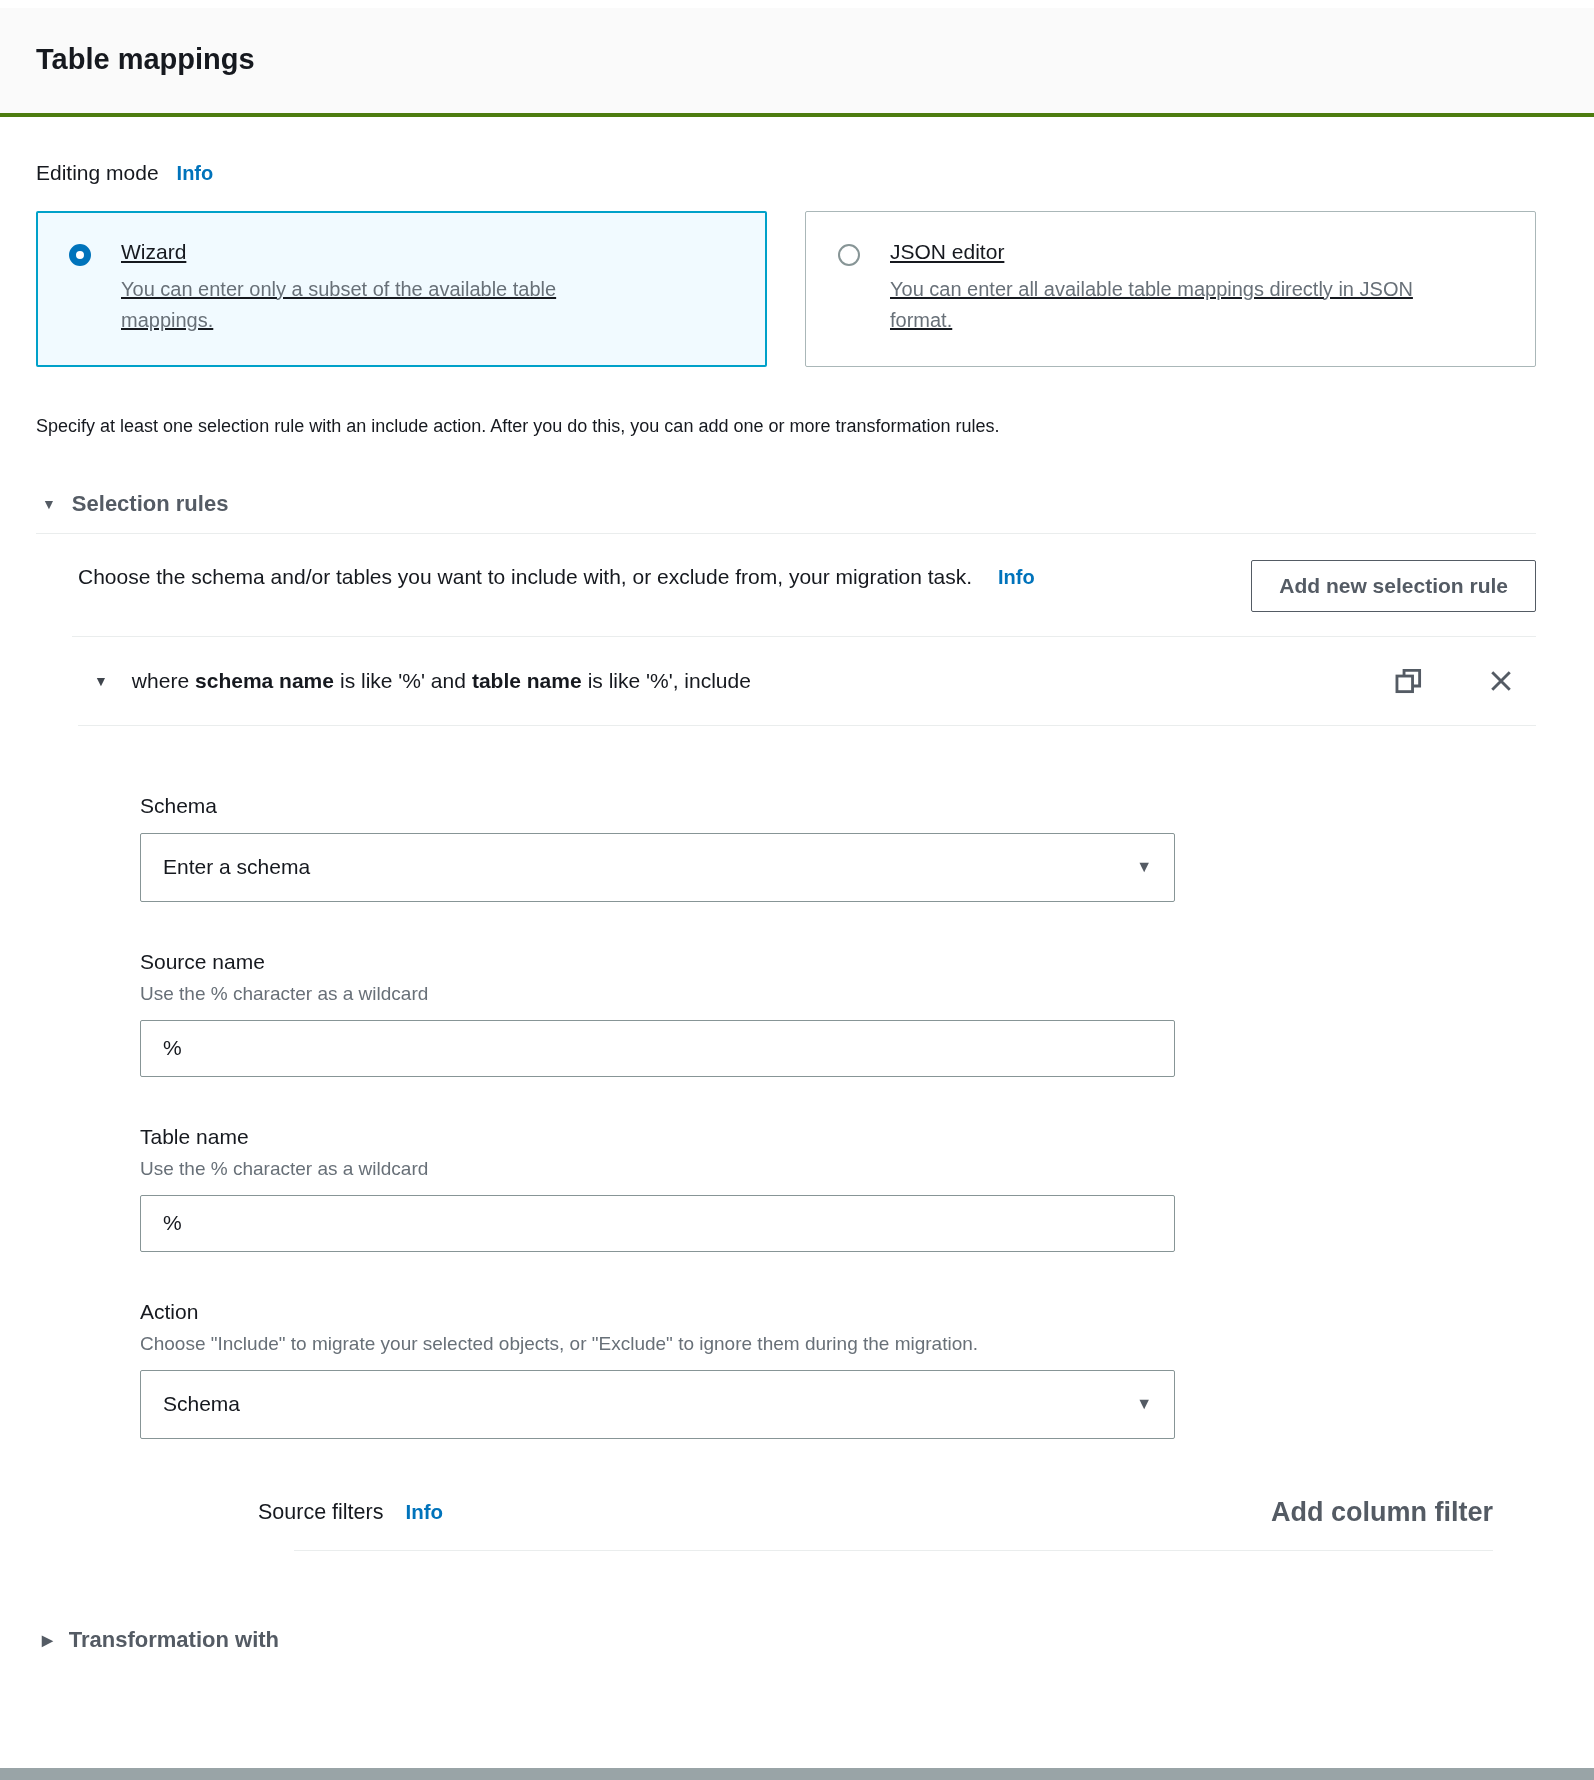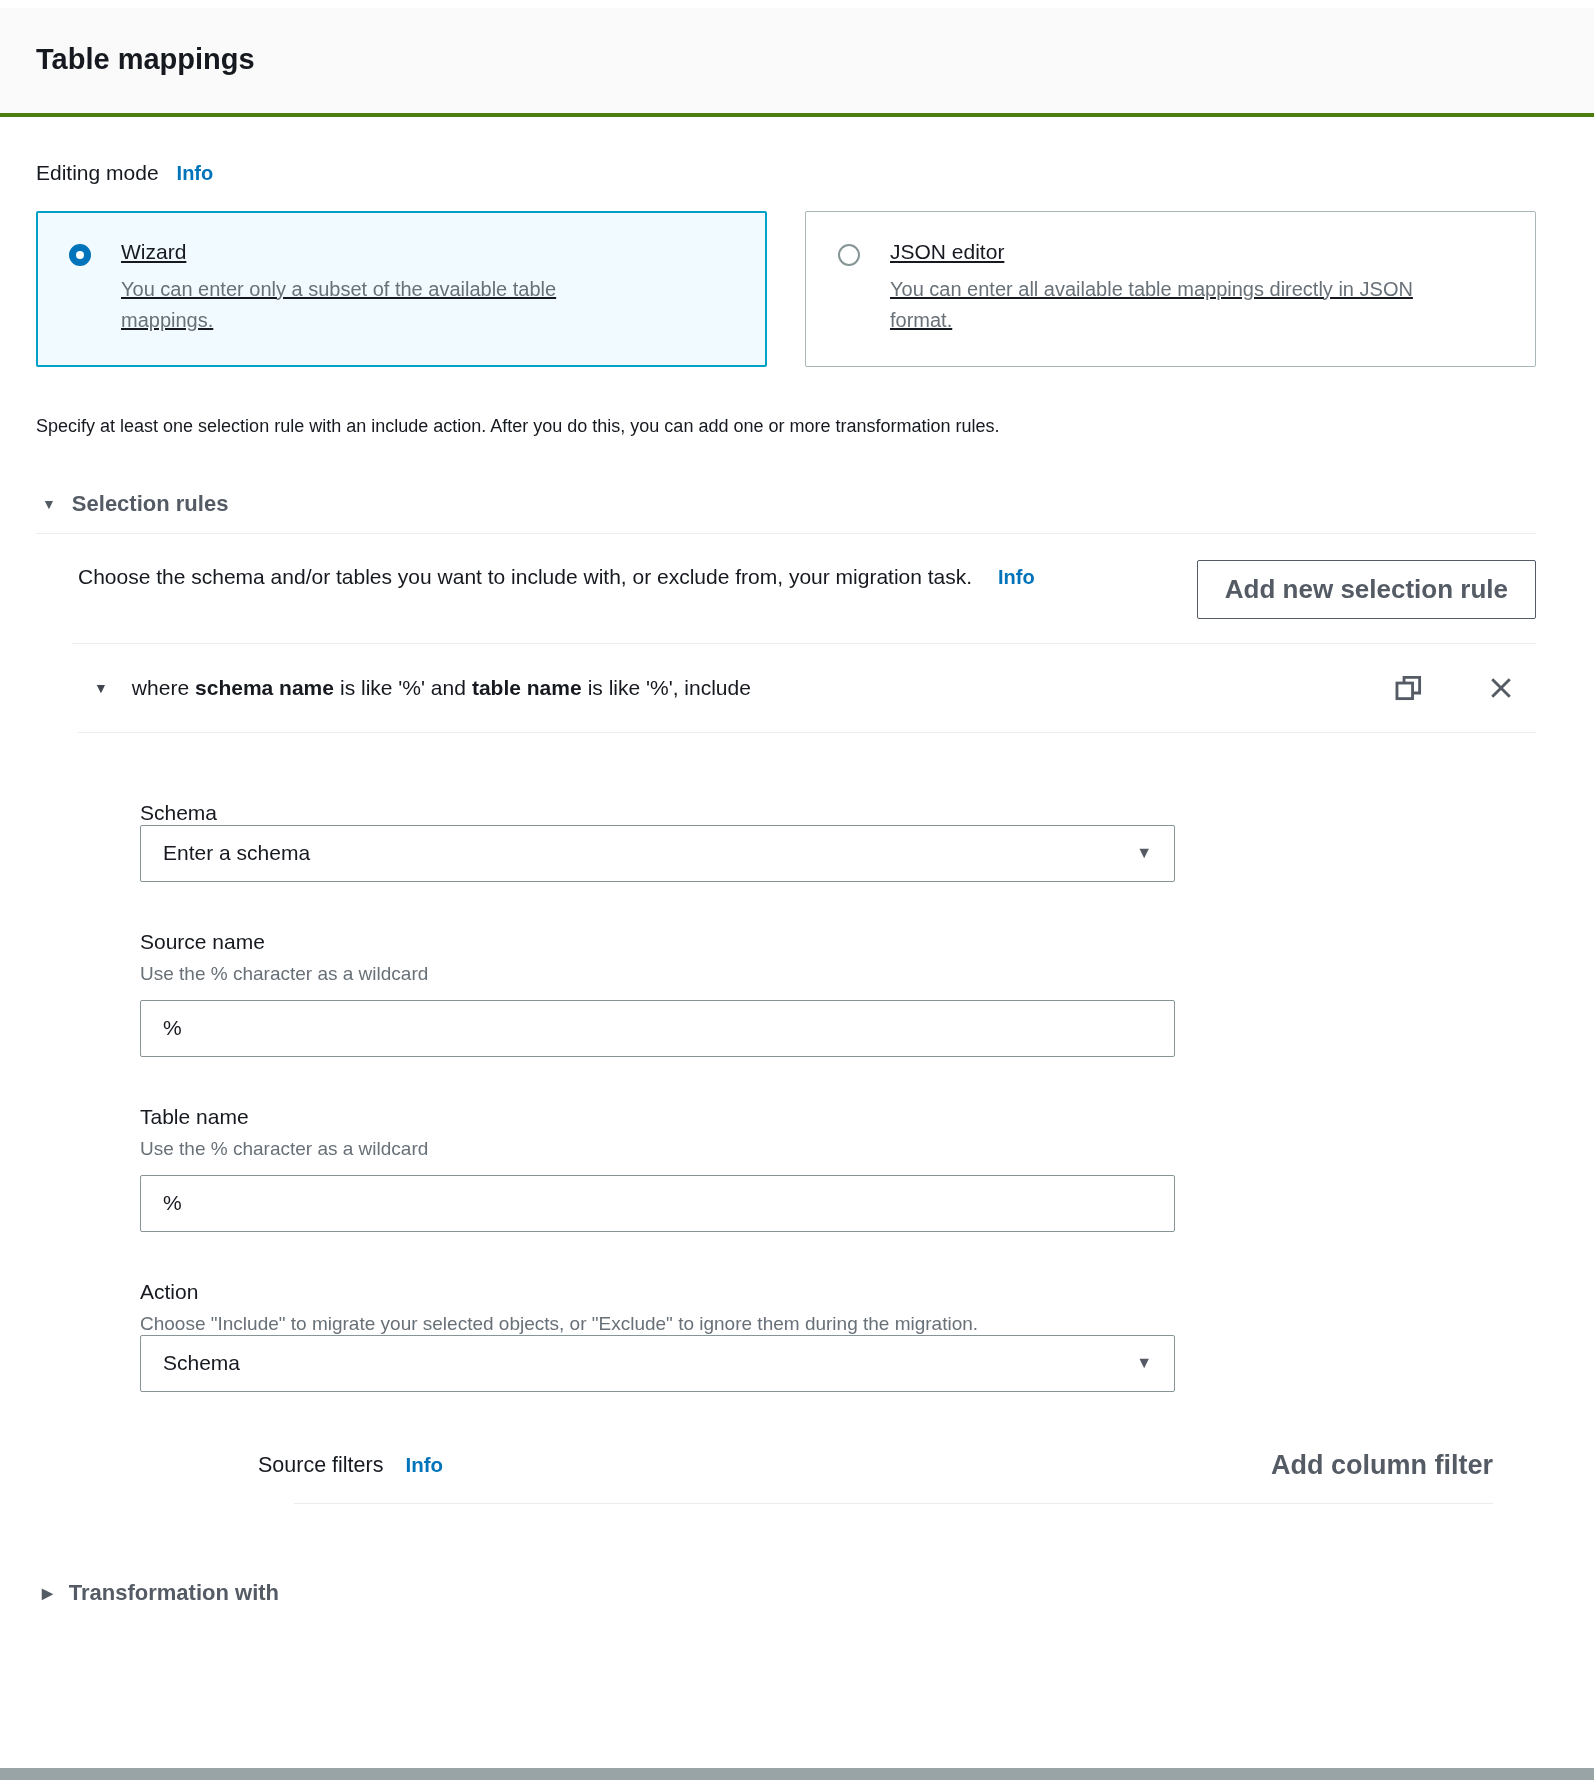--- a/index.html
+++ b/index.html
@@ -43,42 +43,42 @@
   .caret { font-size:14px; color:#545b64; line-height:1; }
   .caret.dark { color:#3f454d; }
   .heading-divider { margin-top:16px; border-bottom:1px solid #eaeded; }
 
   
   .rules-toolbar { display:flex; align-items:flex-start; margin-top:26px; padding-left:42px; }
   .rules-desc { font-size:21px; line-height:1.6; max-width:1005px; color:#16191f; }
   .rules-desc .info-link { margin-left:20px; }
   .add-rule-btn {
     margin-left:auto; background:#ffffff; border:1px solid #545b64; border-radius:2px;
-    color:#545b64; font-weight:700; font-size:26px; padding:13px 27px;
+    color:#545b64; font-weight:700; font-size:21px; padding:13px 27px;
     white-space:nowrap; cursor:pointer; font-family:"Liberation Sans", sans-serif;
   }
   .toolbar-divider { margin-top:24px; margin-left:36px; border-bottom:1px solid #eaeded; }
 
   
   .rule-header { display:flex; align-items:center; margin-left:58px; margin-right:20px; padding:27px 0; }
   .rule-summary { font-size:21px; margin-left:24px; color:#16191f; }
   .rule-summary span { margin-right:6px; }
   .rule-summary b { font-weight:700; }
   .rule-actions { margin-left:auto; display:flex; align-items:center; gap:60px; }
   .icon-btn { background:none; border:none; padding:0; cursor:pointer; line-height:0; }
   .rule-divider { margin-left:42px; border-bottom:1px solid #eaeded; }
 
   
   .rule-form { padding-left:104px; }
   .field-group.first { margin-top:68px; }
   .field-group { margin-top:48px; }
   .field-label { font-size:21px; color:#16191f; }
   .field-helper { font-size:19px; color:#687078; margin-top:9px; }
   .select-box {
-    width:1035px; height:57px; background:#ffffff;
+    margin-top:15px; width:1035px; height:69px; background:#ffffff;
     border:1px solid #879596; border-radius:2px;
     display:flex; align-items:center; justify-content:space-between;
     padding:0 22px; font-size:21px; cursor:pointer;
   }
   .select-arrow { font-size:16px; color:#545b64; }
   .text-input {
     margin-top:15px; width:1035px; height:57px; background:#ffffff;
     border:1px solid #879596; border-radius:2px; padding:0 22px; font-size:21px;
     color:#16191f; font-family:"Liberation Sans", sans-serif;
   }

